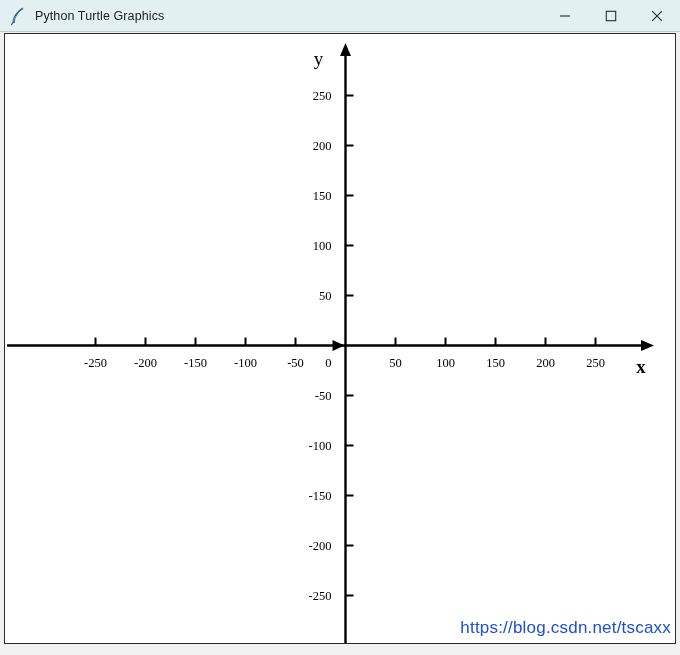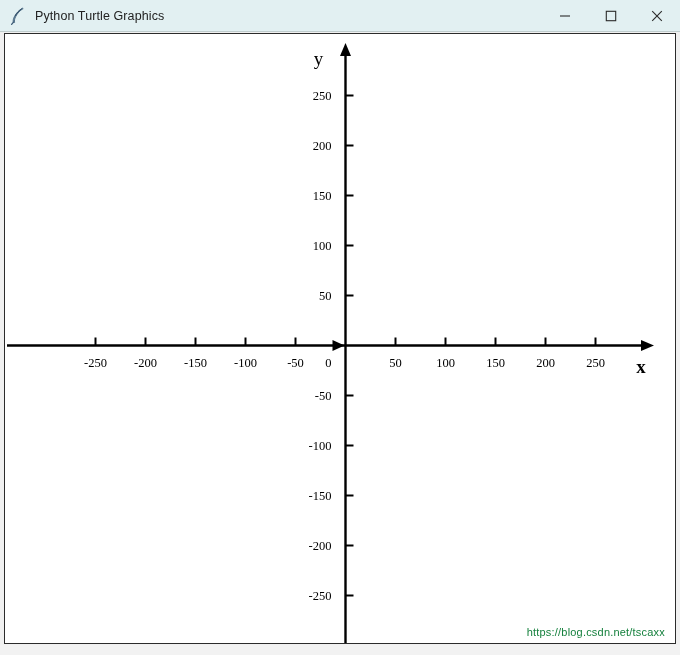--- a/index.html
+++ b/index.html
@@ -92,25 +92,25 @@
     position: absolute;
     left: 0;
     top: 645px;
     width: 680px;
     height: 10px;
     background: #f2f2f2;
   }
 
   .watermark {
     position: absolute;
-    right: 10px;
+    right: 4px;
     bottom: 5px;
     font-family: "Liberation Sans", sans-serif;
-    font-size: 11px;
-    color: #15803d;
+    font-size: 17px;
+    color: #1d4ed8;
     letter-spacing: .2px;
     white-space: nowrap;
     pointer-events: none;
   }
 </style>
 </head>
 <body>
 
 <div class="window">
 

